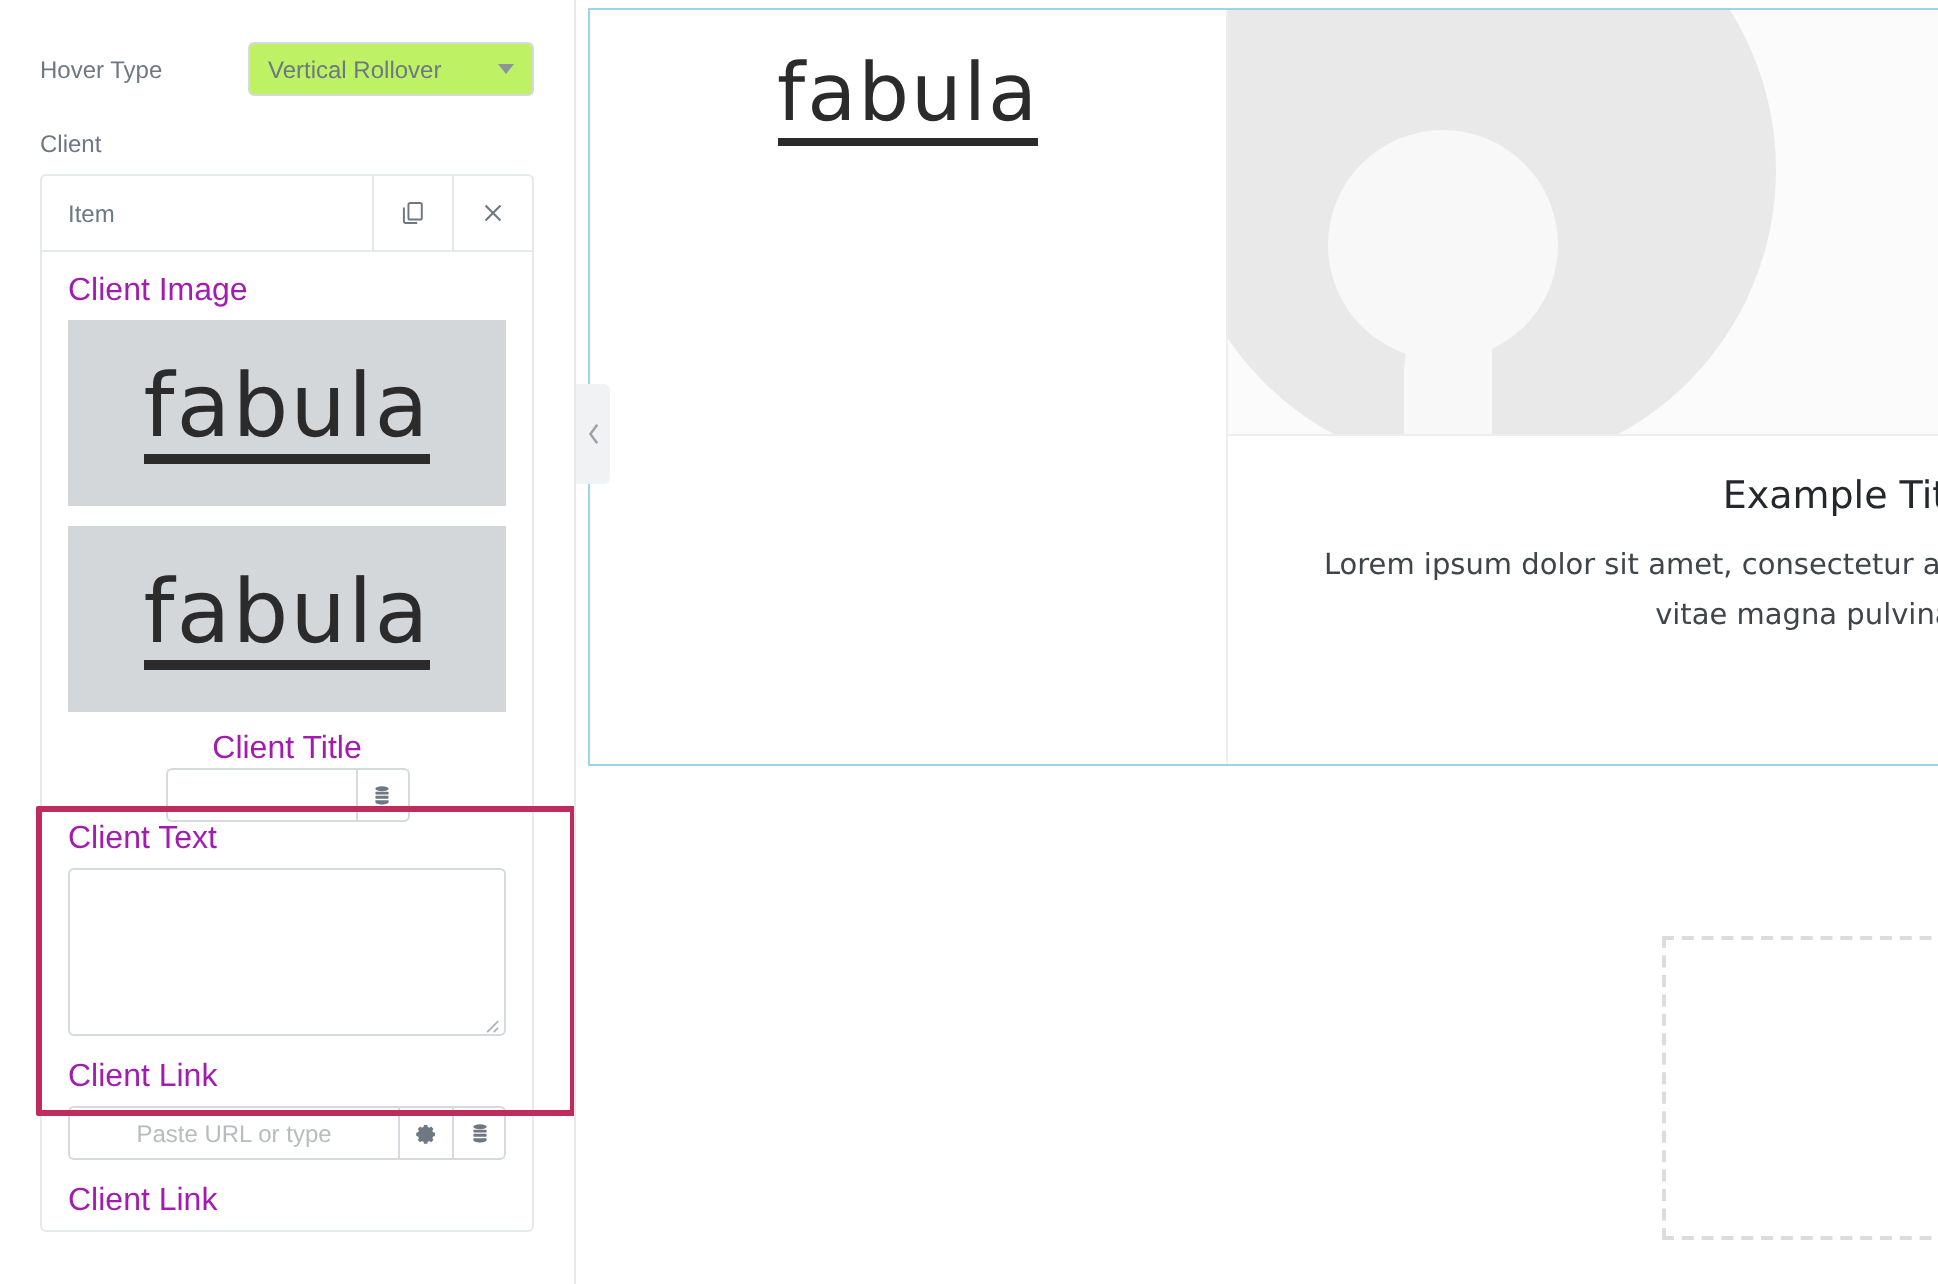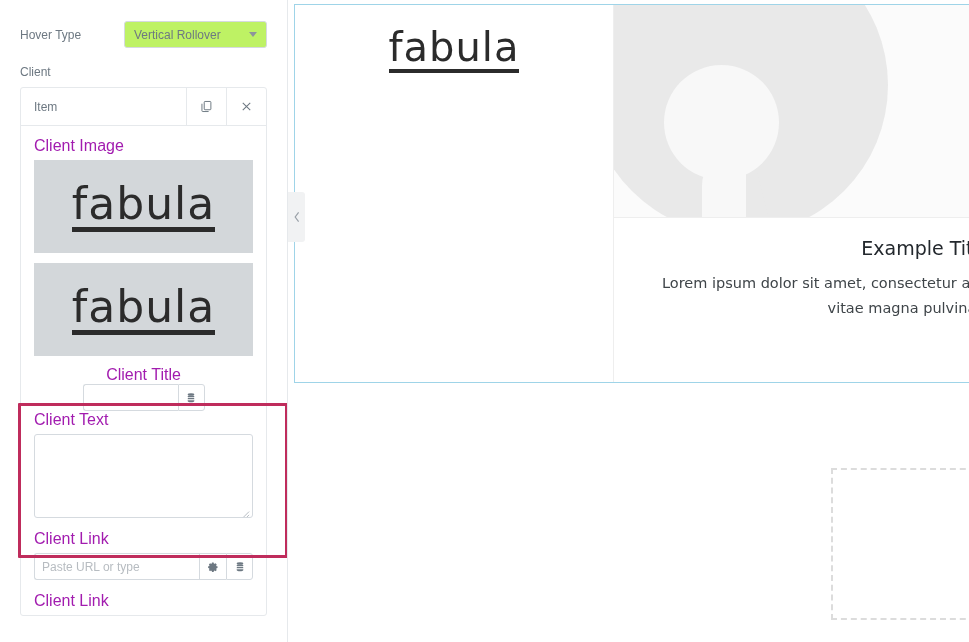--- a/index.html
+++ b/index.html
@@ -172,20 +172,21 @@
     border: 1px solid #d5dadf;
     border-right: none;
     border-radius: 3px 0 0 3px;
     background: #ffffff;
     font-size: 12px;
     color: #495157;
     padding: 0 7px;
     outline: none;
     min-width: 0;
     font-family: "Liberation Sans", sans-serif;
+    text-align: center;
   }
   .text-input::placeholder { color: #b7bcc1; }
   .icon-btn {
     width: 27px;
     border: 1px solid #d5dadf;
     border-radius: 0 3px 3px 0;
     background: #ffffff;
     display: flex;
     align-items: center;
     justify-content: center;

